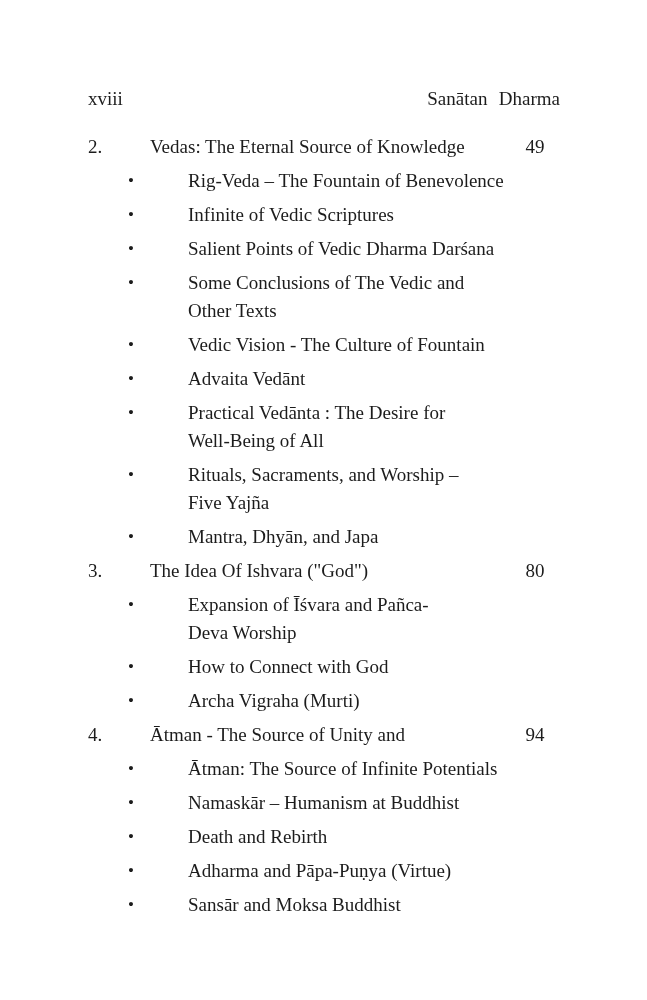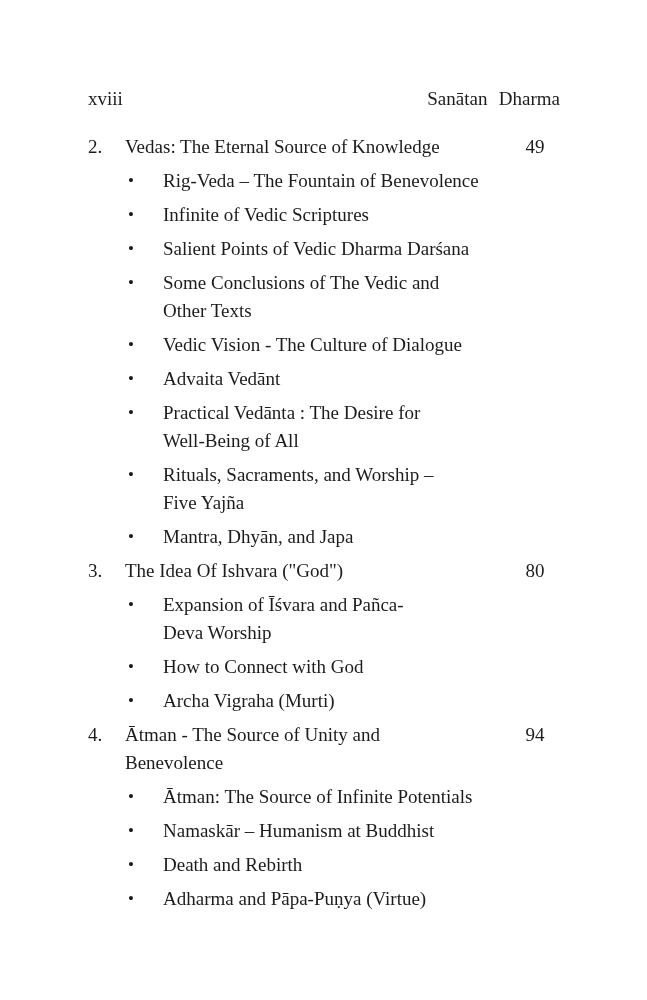--- a/index.html
+++ b/index.html
@@ -50,20 +50,21 @@
   .chapter-page {
     text-align: center;
     align-self: start;
   }
   .bullet-glyph {
     align-self: start;
     font-size: 17px;
   }
   .entry-lines div {
     white-space: nowrap;
+    margin-left: 25px;
   }
 </style>
 </head>
 <body>
 
 <div class="page">
   <div class="running-head">
     <span class="folio">xviii</span>
     <span class="book-title">Sanātan Dharma</span>
   </div>
@@ -97,21 +98,21 @@
       <div class="entry bullet">
     <span class="bullet-glyph">•</span>
     <span class="entry-lines">
           <div>Some Conclusions of The Vedic and</div>
           <div>Other Texts</div>
         </span>
   </div>
       <div class="entry bullet">
     <span class="bullet-glyph">•</span>
     <span class="entry-lines">
-          <div>Vedic Vision - The Culture of Dialogue</div>
+          <div>Vedic Vision - The Culture of Fountain</div>
         </span>
   </div>
       <div class="entry bullet">
     <span class="bullet-glyph">•</span>
     <span class="entry-lines">
           <div>Advaita Vedānt</div>
         </span>
   </div>
       <div class="entry bullet">
     <span class="bullet-glyph">•</span>
@@ -156,21 +157,20 @@
       <div class="entry bullet">
     <span class="bullet-glyph">•</span>
     <span class="entry-lines">
           <div>Archa Vigraha (Murti)</div>
         </span>
   </div>
       <div class="entry chapter">
     <span class="chapter-number">4.</span>
     <span class="entry-lines">
           <div>Ātman - The Source of Unity and</div>
-          <div>Benevolence</div>
         </span>
     <span class="chapter-page">94</span>
   </div>
       <div class="entry bullet">
     <span class="bullet-glyph">•</span>
     <span class="entry-lines">
           <div>Ātman: The Source of Infinite Potentials</div>
         </span>
   </div>
       <div class="entry bullet">

